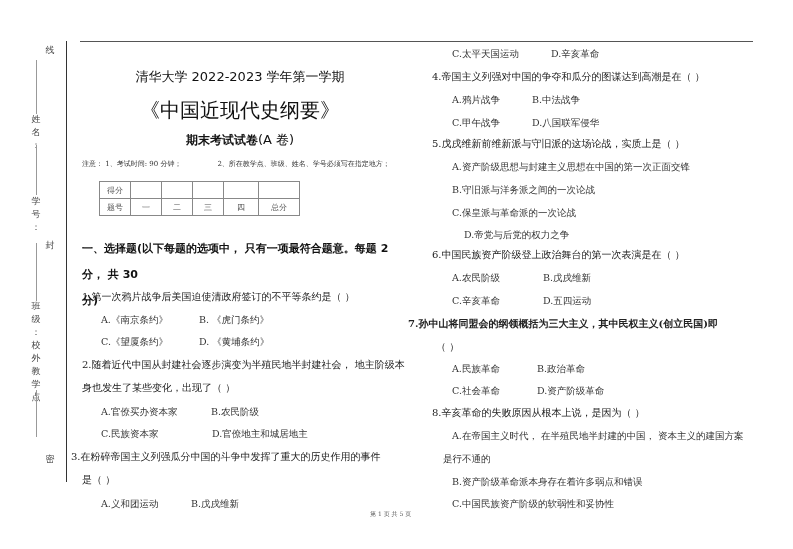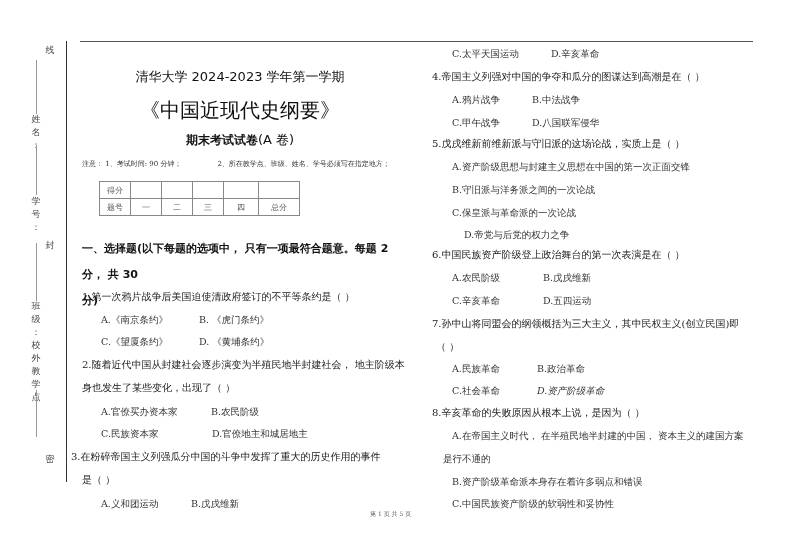--- a/index.html
+++ b/index.html
@@ -49,21 +49,21 @@
   <div>外</div>
   <div>教</div>
   <div>学</div>
   <div>点</div>
 </div>
 <div class="gray-seg" style="top:390px;height:47px;"></div>
 <div class="margin-label" style="left:44px;top:453px;">密</div>
 
 <div class="hline-top"></div>
 
-<div class="title1">清华大学  2024-2023  学年第一学期</div>
+<div class="title1">清华大学  2022-2023  学年第一学期</div>
 <div class="title2">《中国近现代史纲要》</div>
 <div class="title3"><span>期末考试试卷</span><small>(A 卷)</small></div>
 <div class="notice">
   <span>注意：  1、考试时间: 90  分钟；</span><span>2、所在教学点、班级、姓名、学号必须写在指定地方；</span>
 </div>
 
 <table class="score">
   <tbody>
       <tr>
     <td>得分</td>
@@ -121,26 +121,26 @@
 <div class="opt" style="left:452px;top:183px;">B.守旧派与洋务派之间的一次论战</div>
 <div class="opt" style="left:452px;top:206px;">C.保皇派与革命派的一次论战</div>
 <div class="opt" style="left:452px;top:228px;margin-left:12px;">D.帝党与后党的权力之争</div>
 
 <div class="q" style="left:432px;top:248px;">6.中国民族资产阶级登上政治舞台的第一次表演是在（        ）</div>
 <div class="opt" style="left:452px;top:271px;">A.农民阶级</div>
 <div class="opt" style="left:543px;top:271px;">B.戊戌维新</div>
 <div class="opt" style="left:452px;top:294px;">C.辛亥革命</div>
 <div class="opt" style="left:543px;top:294px;">D.五四运动</div>
 
-<div class="q" style="left:432px;top:317px;">7.孙中山将同盟会的纲领概括为三大主义，其中民权主义(创立民国)即</div>
+<div class="q" style="left:408px;top:317px;font-weight:bold;">7.孙中山将同盟会的纲领概括为三大主义，其中民权主义(创立民国)即</div>
 <div class="q" style="left:436px;top:340px;">（        ）</div>
 <div class="opt" style="left:452px;top:362px;">A.民族革命</div>
 <div class="opt" style="left:537px;top:362px;">B.政治革命</div>
 <div class="opt" style="left:452px;top:384px;">C.社会革命</div>
-<div class="opt" style="left:537px;top:384px;font-style:italic;">D.资产阶级革命</div>
+<div class="opt" style="left:537px;top:384px;">D.资产阶级革命</div>
 
 <div class="q" style="left:432px;top:406px;">8.辛亥革命的失败原因从根本上说，是因为（        ）</div>
 <div class="opt" style="left:452px;top:429px;">A.在帝国主义时代，  在半殖民地半封建的中国，  资本主义的建国方案</div>
 <div class="opt" style="left:443px;top:452px;">是行不通的</div>
 <div class="opt" style="left:452px;top:475px;">B.资产阶级革命派本身存在着许多弱点和错误</div>
 <div class="opt" style="left:452px;top:497px;">C.中国民族资产阶级的软弱性和妥协性</div>
 
 <div class="footer">第 1 页  共 5 页</div>
 
 </body></html>

